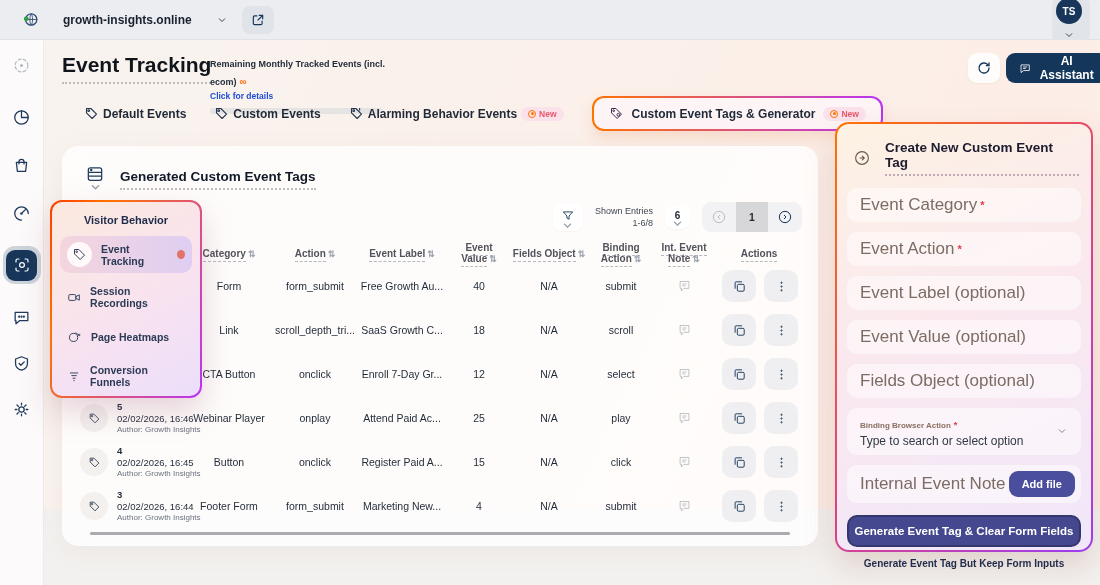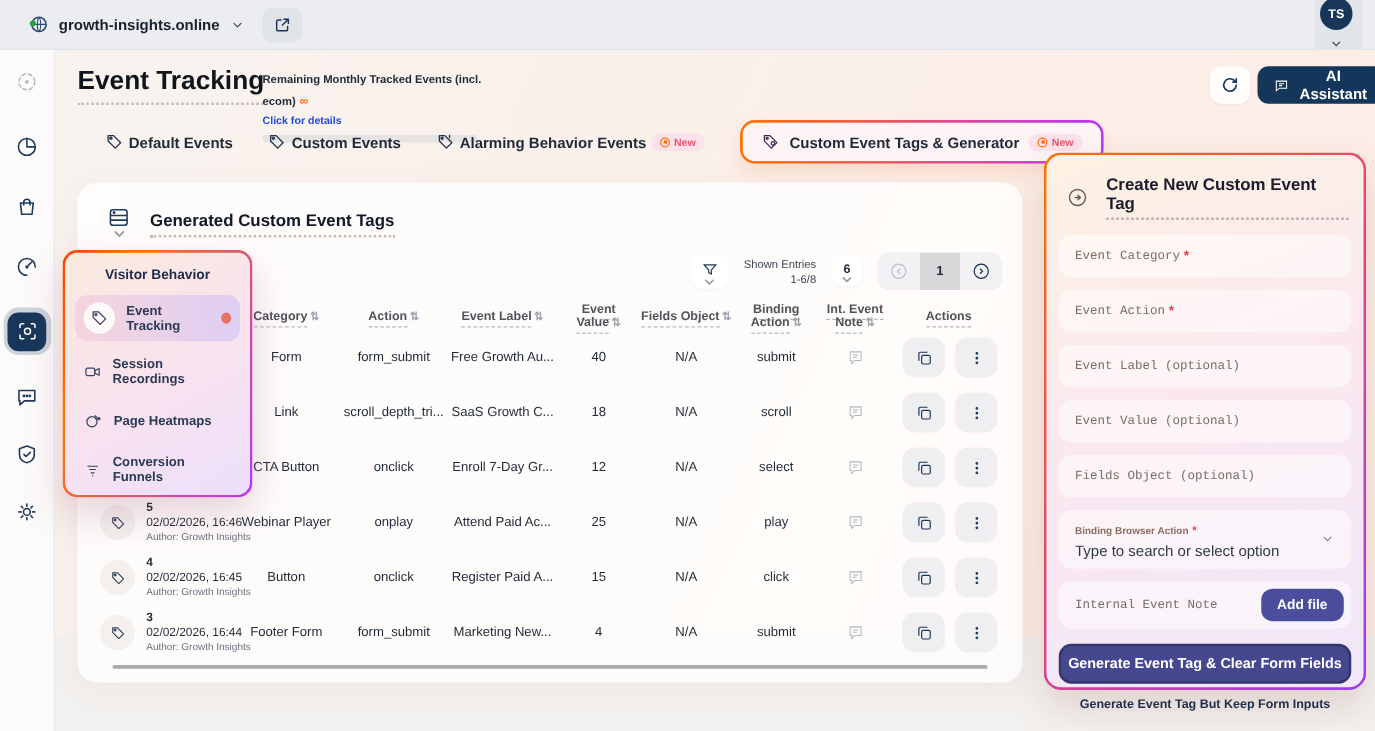--- a/index.html
+++ b/index.html
@@ -1,20 +1,20 @@
 <!DOCTYPE html>
 <html><head>
 <meta charset="utf-8">
 <style>
   * { margin:0; padding:0; box-sizing:border-box; }
   html,body { width:1100px; height:585px; overflow:hidden; font-family:"Liberation Sans", sans-serif; background:#f3f1ef; }
 
   
   .topbar { position:absolute; left:0; top:0; width:1100px; height:40px; background:#ecedf0; border-bottom:1px solid #dfe2e6; display:flex; align-items:center; padding:0 10px; }
-  .domain-wrap { display:flex; align-items:center; gap:8px; margin-left:12px; }
+  .domain-wrap { display:flex; align-items:center; gap:24px; margin-left:12px; }
   .domain { font-size:12px; font-weight:700; color:#16222e; }
   .chev-svg { width:12px; height:12px; stroke:#3a4656; stroke-width:2; fill:none; }
   .ext-btn { margin-left:14px; width:32px; height:28px; border-radius:8px; background:#e0e3e7; border:none; display:flex; align-items:center; justify-content:center; cursor:pointer; }
   .user-pill { margin-left:auto; background:#e1e4e8; border-radius:10px; padding:3px 8px 3px 4px; display:flex; align-items:center; gap:5px; cursor:pointer;flex-direction:column; }
   .avatar { width:26px; height:26px; border-radius:50%; background:#17365a; color:#fff; font-size:10px; font-weight:700; display:flex; align-items:center; justify-content:center; }
 
   
   .sidebar { position:absolute; left:0; top:40px; width:44px; height:545px; background:#fcfafa; border-right:1px solid #ecebe9; display:flex; flex-direction:column; align-items:center; }
   .side-ic { width:30px; height:30px; display:flex; align-items:center; justify-content:center; cursor:pointer; }
   .side-ic svg { width:19px; height:19px; stroke:#1f3a5c; stroke-width:1.6; fill:none; stroke-linecap:round; stroke-linejoin:round; }
@@ -108,21 +108,21 @@
 
   
   .panel { position:absolute; left:791px; top:82px; width:258px; height:430px; border-radius:14px; border:2px solid transparent;
     background:linear-gradient(160deg,#fdf2e3 0%,#fae8ee 45%,#f1e7fa 100%) padding-box, linear-gradient(130deg,#ff7300 0%,#e1447e 50%,#9b3df0 100%) border-box;
     box-shadow:0 14px 30px rgba(160,100,80,.22); padding:14px 10px; }
   .panel-head { display:flex; align-items:center; gap:10px; margin:2px 2px 12px; }
   .panel-head-ic { width:26px; height:26px; border-radius:50%; display:flex; align-items:center; justify-content:center; }
   .panel-head-ic svg { width:18px; height:18px; stroke:#6b5a4e; stroke-width:1.5; fill:none; stroke-linecap:round; }
   .panel-title { font-size:13.5px; font-weight:700; color:#1d1b2e; padding-bottom:4px; border-bottom:2px dotted #c2a8b5; }
   .field { background:rgba(255,255,255,.5); border-radius:10px; height:34px; display:flex; align-items:center; padding:0 13px; margin-bottom:10px; cursor:text; }
-  .field-label { font-size:10px; color:#7c6c64;font-family:Liberation Mono, monospace; }
+  .field-label { font-size:17px; color:#7c6c64; }
   .req-star { color:#e63946; font-weight:700; margin-left:3px; font-size:11px; }
   .field-select { background:rgba(255,255,255,.5); border-radius:10px; padding:6px 13px 7px; margin-bottom:10px; display:flex; align-items:center; cursor:pointer; }
   .fs-text { flex:1; }
   .fs-label { font-size:8px; color:#8a6f60; font-weight:600; }
   .fs-value { font-size:12px; color:#2f3a45; margin-top:2px; }
   .field-select .chev-svg { stroke:#8b7f9a; }
   .field-note { background:rgba(255,255,255,.5); border-radius:10px; height:38px; display:flex; align-items:center; padding:0 6px 0 13px; margin-bottom:12px; }
   .addfile-btn { margin-left:auto; background:#4a4e9d; color:#fff; font-size:11px; font-weight:700; border:none; border-radius:9px; padding:7px 13px; cursor:pointer; font-family:"Liberation Sans",sans-serif; }
   .gen-btn { width:100%; background:#45488f; border:2px solid #34376e; border-radius:10px; color:#fff; font-size:11.5px; font-weight:700; padding:8px 0; cursor:pointer; font-family:"Liberation Sans",sans-serif; }
   .keep-btn { width:100%; background:transparent; border:none; color:#1e2b4a; font-size:10px; font-weight:700; padding:11px 0 4px; cursor:pointer; font-family:"Liberation Sans",sans-serif; }

